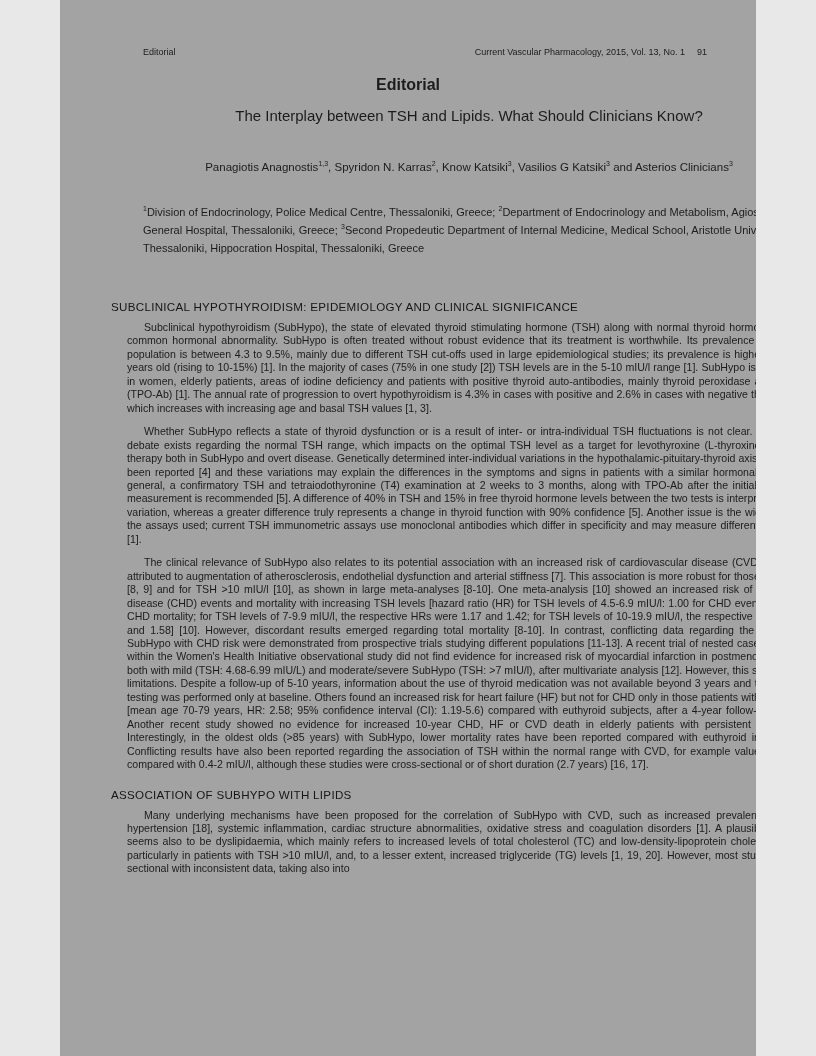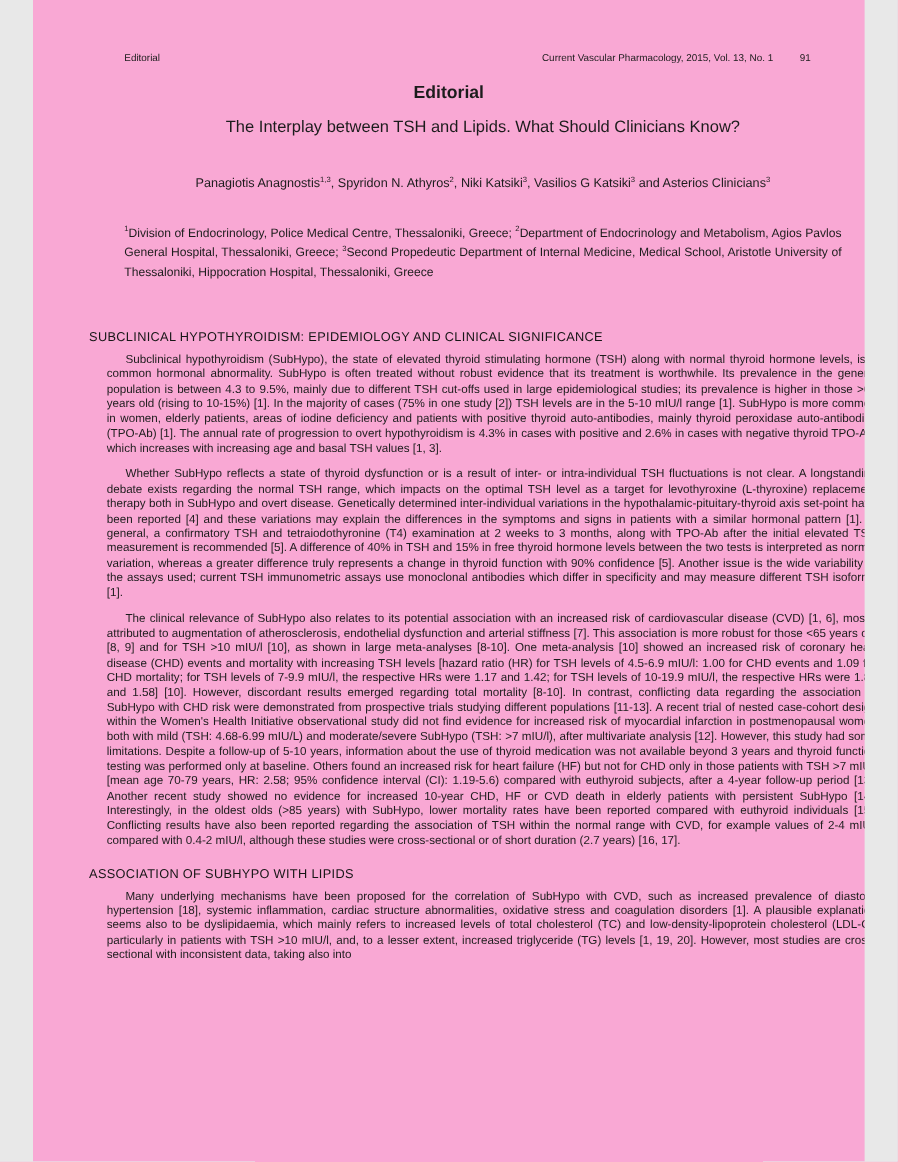--- a/index.html
+++ b/index.html
@@ -1,38 +1,38 @@
 <!DOCTYPE html>
 <html><head>
 <meta charset="utf-8">
 <style>
   * { box-sizing: border-box; }
   html, body { margin: 0; padding: 0; background: #e8e8e8; }
   .page {
     position: relative;
-    width: 756px;
+    width: 696px;
     height: 1056px;
     margin: 0 auto;
-    background: #f9a8d4;
+    background: #a3a3a3;
     font-family: "Liberation Sans", sans-serif;
     color: #1c1c1c;
     overflow: hidden;
   }
   .running-head {
     position: absolute;
     top: 47px;
     left: 83px;
     right: 49px;
     display: flex;
     justify-content: space-between;
     align-items: baseline;
     font-size: 9px;
   }
   .running-head .right { white-space: nowrap; }
-  .running-head .page-num { margin-left: 24px; }
+  .running-head .page-num { margin-left: 12px; }
   .kicker {
     position: absolute;
     top: 76px;
     left: 0;
     width: 100%;
     text-align: center;
     font-size: 16px;
     font-weight: 700;
   }
   .article-title {
@@ -95,21 +95,21 @@
 
   <div class="running-head">
     <span class="left">Editorial</span>
     <span class="right"><span>Current Vascular Pharmacology, 2015, Vol. 13, No. 1</span><span class="page-num">91</span></span>
   </div>
 
   <div class="kicker">Editorial</div>
 
   <div class="article-title">The Interplay between TSH and Lipids. What Should Clinicians Know?</div>
 
-  <div class="authors"><span><span>Panagiotis Anagnostis</span><sup>1,3</sup><span>, </span></span><span><span>Spyridon N. Athyros</span><sup>2</sup><span>, </span></span><span><span>Niki Katsiki</span><sup>3</sup><span>, </span></span><span><span>Vasilios G Katsiki</span><sup>3</sup><span> and </span></span><span><span>Asterios Clinicians</span><sup>3</sup><span></span></span></div>
+  <div class="authors"><span><span>Panagiotis Anagnostis</span><sup>1,3</sup><span>, </span></span><span><span>Spyridon N. Karras</span><sup>2</sup><span>, </span></span><span><span>Know Katsiki</span><sup>3</sup><span>, </span></span><span><span>Vasilios G Katsiki</span><sup>3</sup><span> and </span></span><span><span>Asterios Clinicians</span><sup>3</sup><span></span></span></div>
 
   <div class="affiliations"><span><sup>1</sup><span>Division of Endocrinology, Police Medical Centre, Thessaloniki, Greece; </span></span><span><sup>2</sup><span>Department of Endocrinology and Metabolism, Agios Pavlos General Hospital, Thessaloniki, Greece; </span></span><span><sup>3</sup><span>Second Propedeutic Department of Internal Medicine, Medical School, Aristotle University of Thessaloniki, Hippocration Hospital, Thessaloniki, Greece</span></span></div>
 
   <div class="article-body">
 
     <h2 class="section-heading">SUBCLINICAL HYPOTHYROIDISM: EPIDEMIOLOGY AND CLINICAL SIGNIFICANCE</h2>
     <p>Subclinical hypothyroidism (SubHypo), the state of elevated thyroid stimulating hormone (TSH) along with normal thyroid hormone levels, is a common hormonal abnormality. SubHypo is often treated without robust evidence that its treatment is worthwhile. Its prevalence in the general population is between 4.3 to 9.5%, mainly due to different TSH cut-offs used in large epidemiological studies; its prevalence is higher in those &gt;65 years old (rising to 10-15%) [1]. In the majority of cases (75% in one study [2]) TSH levels are in the 5-10 mIU/l range [1]. SubHypo is more common in women, elderly patients, areas of iodine deficiency and patients with positive thyroid auto-antibodies, mainly thyroid peroxidase auto-antibodies (TPO-Ab) [1]. The annual rate of progression to overt hypothyroidism is 4.3% in cases with positive and 2.6% in cases with negative thyroid TPO-Ab, which increases with increasing age and basal TSH values [1, 3].</p>
     <p>Whether SubHypo reflects a state of thyroid dysfunction or is a result of inter- or intra-individual TSH fluctuations is not clear. A longstanding debate exists regarding the normal TSH range, which impacts on the optimal TSH level as a target for levothyroxine (L-thyroxine) replacement therapy both in SubHypo and overt disease. Genetically determined inter-individual variations in the hypothalamic-pituitary-thyroid axis set-point have been reported [4] and these variations may explain the differences in the symptoms and signs in patients with a similar hormonal pattern [1]. In general, a confirmatory TSH and tetraiodothyronine (T4) examination at 2 weeks to 3 months, along with TPO-Ab after the initial elevated TSH measurement is recommended [5]. A difference of 40% in TSH and 15% in free thyroid hormone levels between the two tests is interpreted as normal variation, whereas a greater difference truly represents a change in thyroid function with 90% confidence [5]. Another issue is the wide variability of the assays used; current TSH immunometric assays use monoclonal antibodies which differ in specificity and may measure different TSH isoforms [1].</p>
     <p>The clinical relevance of SubHypo also relates to its potential association with an increased risk of cardiovascular disease (CVD) [1, 6], mostly attributed to augmentation of atherosclerosis, endothelial dysfunction and arterial stiffness [7]. This association is more robust for those &lt;65 years old [8, 9] and for TSH &gt;10 mIU/l [10], as shown in large meta-analyses [8-10]. One meta-analysis [10] showed an increased risk of coronary heart disease (CHD) events and mortality with increasing TSH levels [hazard ratio (HR) for TSH levels of 4.5-6.9 mIU/l: 1.00 for CHD events and 1.09 for CHD mortality; for TSH levels of 7-9.9 mIU/l, the respective HRs were 1.17 and 1.42; for TSH levels of 10-19.9 mIU/l, the respective HRs were 1.89 and 1.58] [10]. However, discordant results emerged regarding total mortality [8-10]. In contrast, conflicting data regarding the association of SubHypo with CHD risk were demonstrated from prospective trials studying different populations [11-13]. A recent trial of nested case-cohort design within the Women's Health Initiative observational study did not find evidence for increased risk of myocardial infarction in postmenopausal women both with mild (TSH: 4.68-6.99 mIU/L) and moderate/severe SubHypo (TSH: &gt;7 mIU/l), after multivariate analysis [12]. However, this study had some limitations. Despite a follow-up of 5-10 years, information about the use of thyroid medication was not available beyond 3 years and thyroid function testing was performed only at baseline. Others found an increased risk for heart failure (HF) but not for CHD only in those patients with TSH &gt;7 mIU/l [mean age 70-79 years, HR: 2.58; 95% confidence interval (CI): 1.19-5.6) compared with euthyroid subjects, after a 4-year follow-up period [13]. Another recent study showed no evidence for increased 10-year CHD, HF or CVD death in elderly patients with persistent SubHypo [14]. Interestingly, in the oldest olds (&gt;85 years) with SubHypo, lower mortality rates have been reported compared with euthyroid individuals [15]. Conflicting results have also been reported regarding the association of TSH within the normal range with CVD, for example values of 2-4 mIU/l compared with 0.4-2 mIU/l, although these studies were cross-sectional or of short duration (2.7 years) [16, 17].</p>
 

